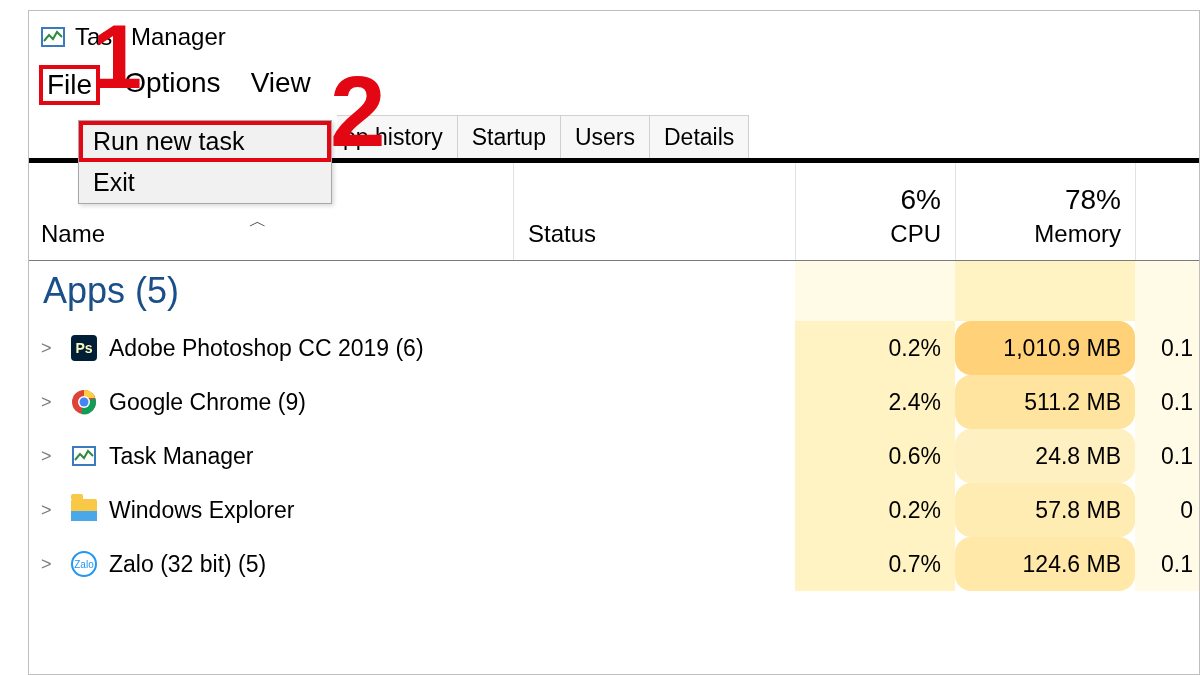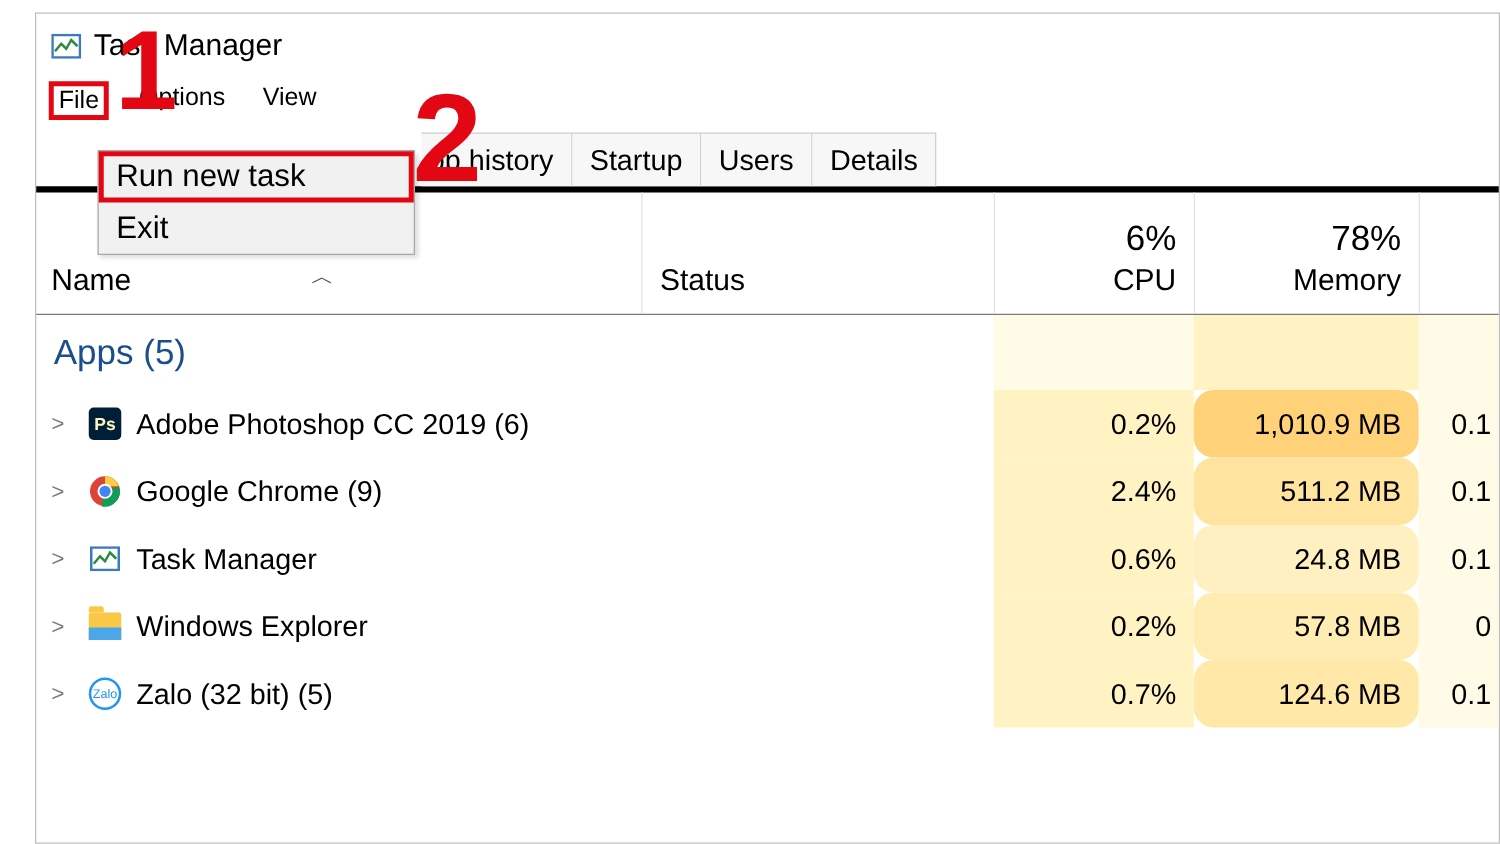--- a/index.html
+++ b/index.html
@@ -30,21 +30,21 @@
   }
   .titlebar .app-icon { width: 24px; height: 20px; display:flex; align-items:center; justify-content:center; }
   .title-text { font-size: 24px; }
 
   .menubar {
     display: flex;
     gap: 18px;
     padding: 4px 10px 10px 10px;
   }
   .menu-item {
-    font-size: 20px;
+    font-size: 28px;
     padding: 2px 6px;
     cursor: default;
   }
   .menu-file-highlight {
     border: 4px solid #e30613;
     padding: 0px 4px;
   }
 
   .tabs-row {
     display: flex;
@@ -79,21 +79,21 @@
   .col-mem { flex: 0 0 180px; }
   .col-extra { flex: 1 1 auto; }
   .metric-pct { font-size: 28px; margin-bottom: 4px; }
 
   .list-area { height: calc(100% - 50px - 46px - 48px - 98px); overflow:hidden; }
 
   .group-header {
     display:flex;
     height: 60px;
   }
-  .group-name-cell { flex:0 0 484px; display:flex; align-items:center; padding-left: 14px; color:#1a4f8a; font-size: 28px; }
+  .group-name-cell { flex:0 0 484px; display:flex; align-items:center; padding-left: 14px; color:#1a4f8a; font-size: 36px; }
   .group-status-cell { flex:0 0 282px; }
   .group-cpu-cell { flex:0 0 160px; background:#fffbe6; }
   .group-mem-cell { flex:0 0 180px; background:#fff3c4; }
   .group-extra-cell { flex:1 1 auto; background:#fffbe6; }
 
   .row {
     display:flex;
     height: 54px;
     align-items:stretch;
   }

